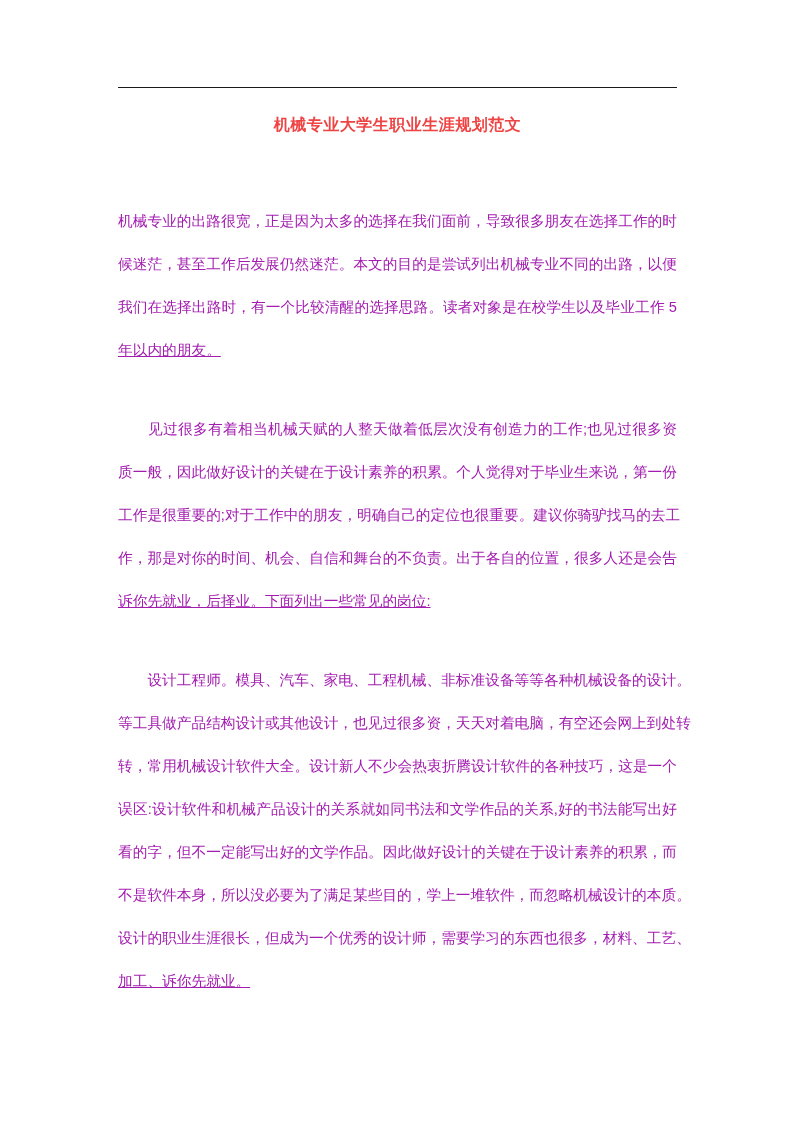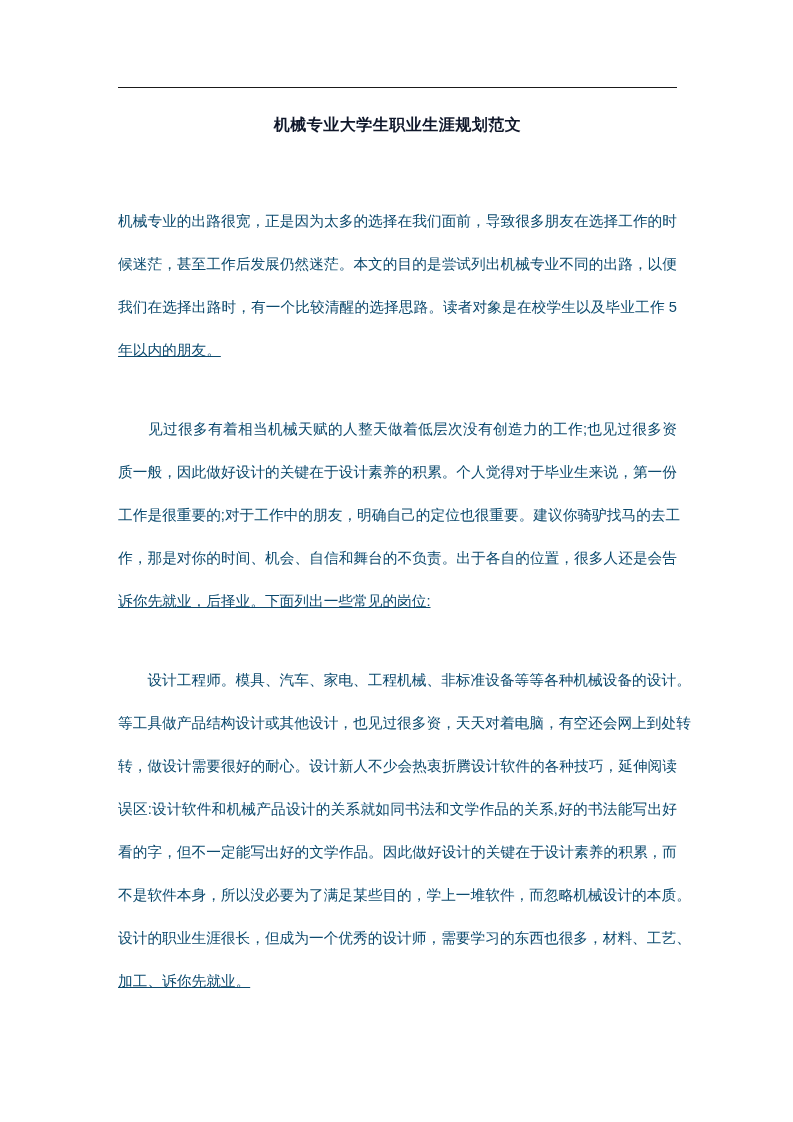--- a/index.html
+++ b/index.html
@@ -25,26 +25,26 @@
     margin-top: 87px;
     border-top: 1.5px solid #1a1a1a;
     height: 0;
   }
   .doc-title {
     margin: 26px 0 0 0;
     font-size: 16px;
     line-height: 22px;
     font-weight: bold;
     text-align: center;
-    color: #0f172a;
+    color: #ef4444;
     letter-spacing: 0.5px;
   }
   .doc-body {
     margin-top: 64px;
-    color: #0c4a6e;
+    color: #a21caf;
   }
   .para {
     margin: 0 0 36px 0;
     font-size: 14.7px;
     line-height: 43px;
   }
   .para:last-child {
     margin-bottom: 0;
   }
   .line {
@@ -81,21 +81,21 @@
         <span class="line">　　见过很多有着相当机械天赋的人整天做着低层次没有创造力的工作;也见过很多资</span>
         <span class="line">质一般，因此做好设计的关键在于设计素养的积累。个人觉得对于毕业生来说，第一份</span>
         <span class="line">工作是很重要的;对于工作中的朋友，明确自己的定位也很重要。建议你骑驴找马的去工</span>
         <span class="line">作，那是对你的时间、机会、自信和舞台的不负责。出于各自的位置，很多人还是会告</span>
         <span class="line line-last">诉你先就业，后择业。下面列出一些常见的岗位:</span>
       </p>
 
       <p class="para">
         <span class="line">　　设计工程师。模具、汽车、家电、工程机械、非标准设备等等各种机械设备的设计。</span>
         <span class="line">等工具做产品结构设计或其他设计，也见过很多资，天天对着电脑，有空还会网上到处转</span>
-        <span class="line">转，做设计需要很好的耐心。设计新人不少会热衷折腾设计软件的各种技巧，延伸阅读</span>
+        <span class="line">转，常用机械设计软件大全。设计新人不少会热衷折腾设计软件的各种技巧，这是一个</span>
         <span class="line">误区:设计软件和机械产品设计的关系就如同书法和文学作品的关系,好的书法能写出好</span>
         <span class="line">看的字，但不一定能写出好的文学作品。因此做好设计的关键在于设计素养的积累，而</span>
         <span class="line">不是软件本身，所以没必要为了满足某些目的，学上一堆软件，而忽略机械设计的本质。</span>
         <span class="line">设计的职业生涯很长，但成为一个优秀的设计师，需要学习的东西也很多，材料、工艺、</span>
         <span class="line line-last">加工、诉你先就业。</span>
       </p>
 
     </div>
   </div>
 </div>

